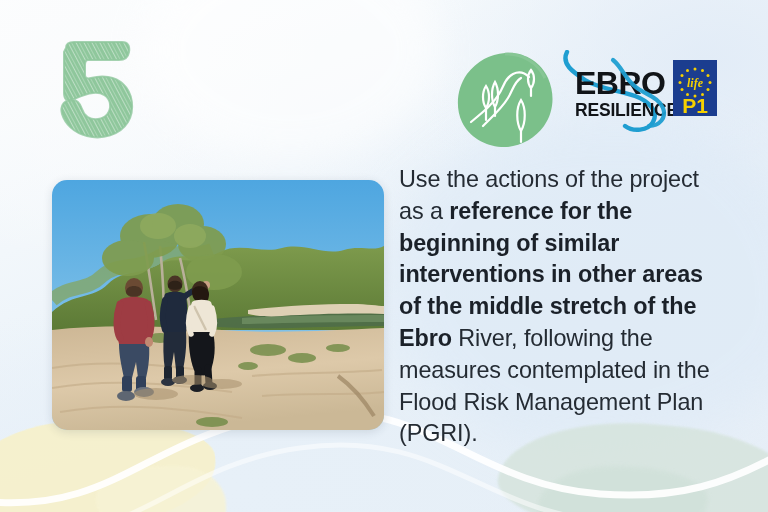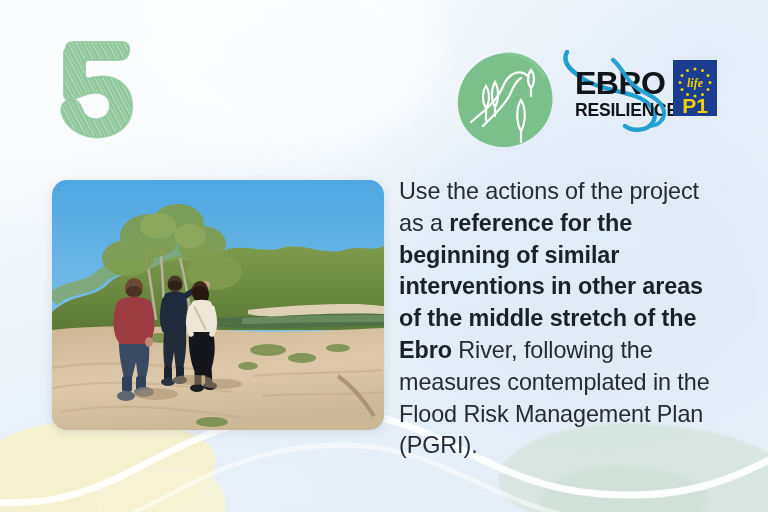--- a/index.html
+++ b/index.html
@@ -79,21 +79,21 @@
   #photo {
     position:absolute; left:52px; top:180px;
     width:332px; height:250px;
     border-radius:15px; overflow:hidden;
     box-shadow:0 2px 10px rgba(40,60,80,.14);
   }
   #photo-svg { display:block; width:332px; height:250px; }
 
   
   #copy {
-    position:absolute; left:399px; top:176px; width:320px;
+    position:absolute; left:399px; top:164px; width:320px;
     font-size:23.4px; line-height:31.8px;
     color:#242b33; letter-spacing:-.1px;
     font-weight:400;
   }
   #copy b { font-weight:700; color:#1b2129; }
 </style>
 </head>
 <body>
 
 <div id="slide">

